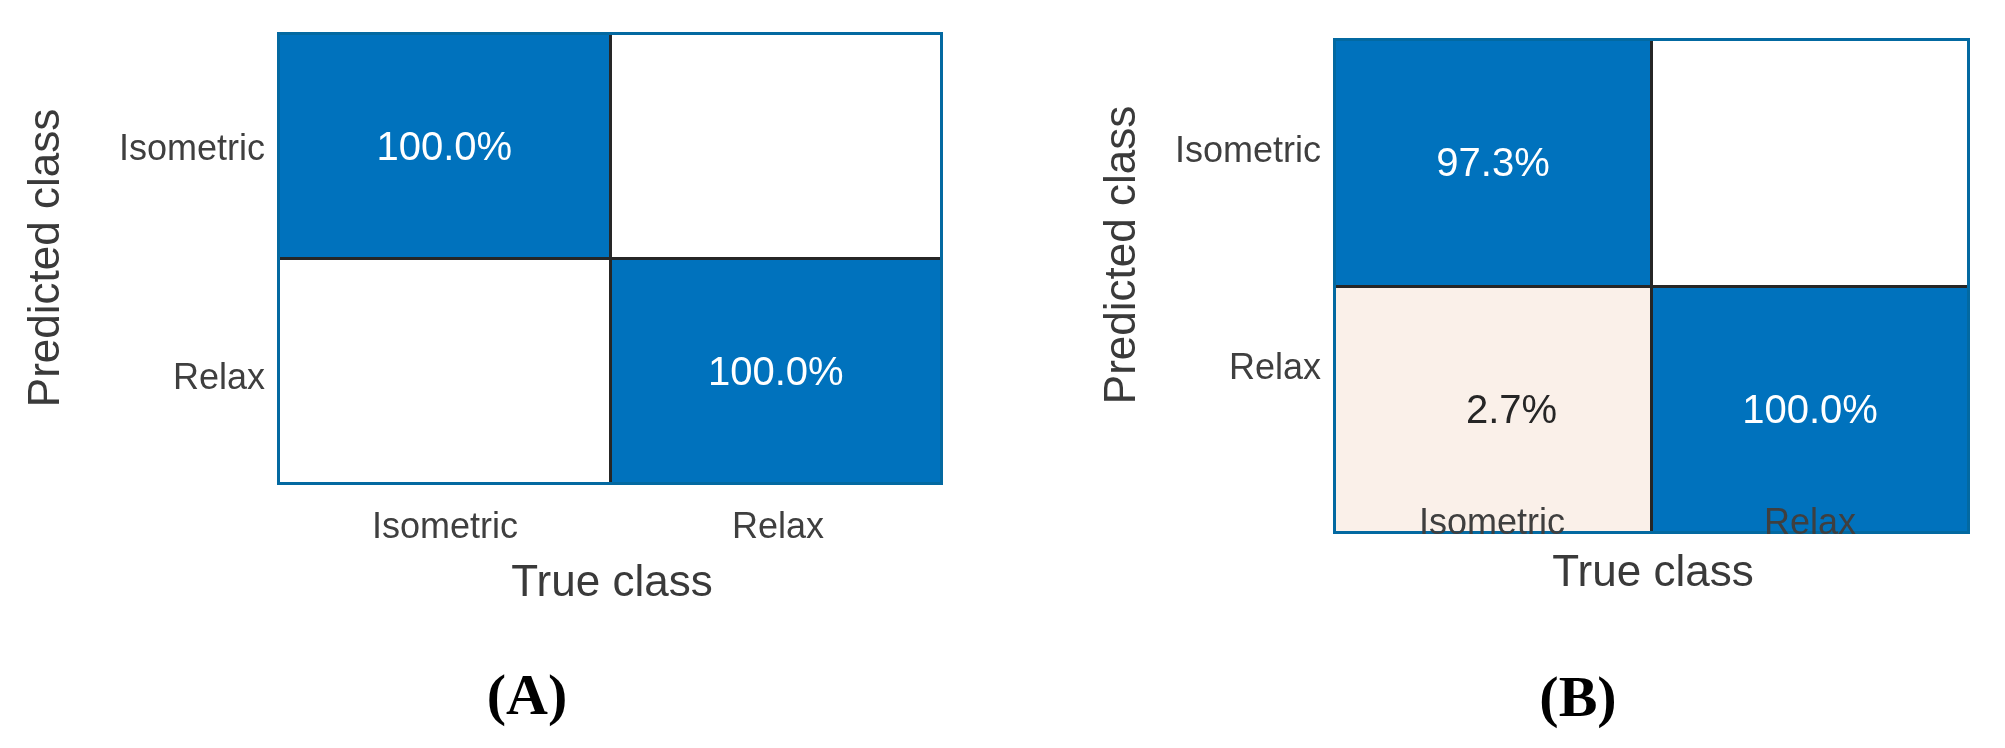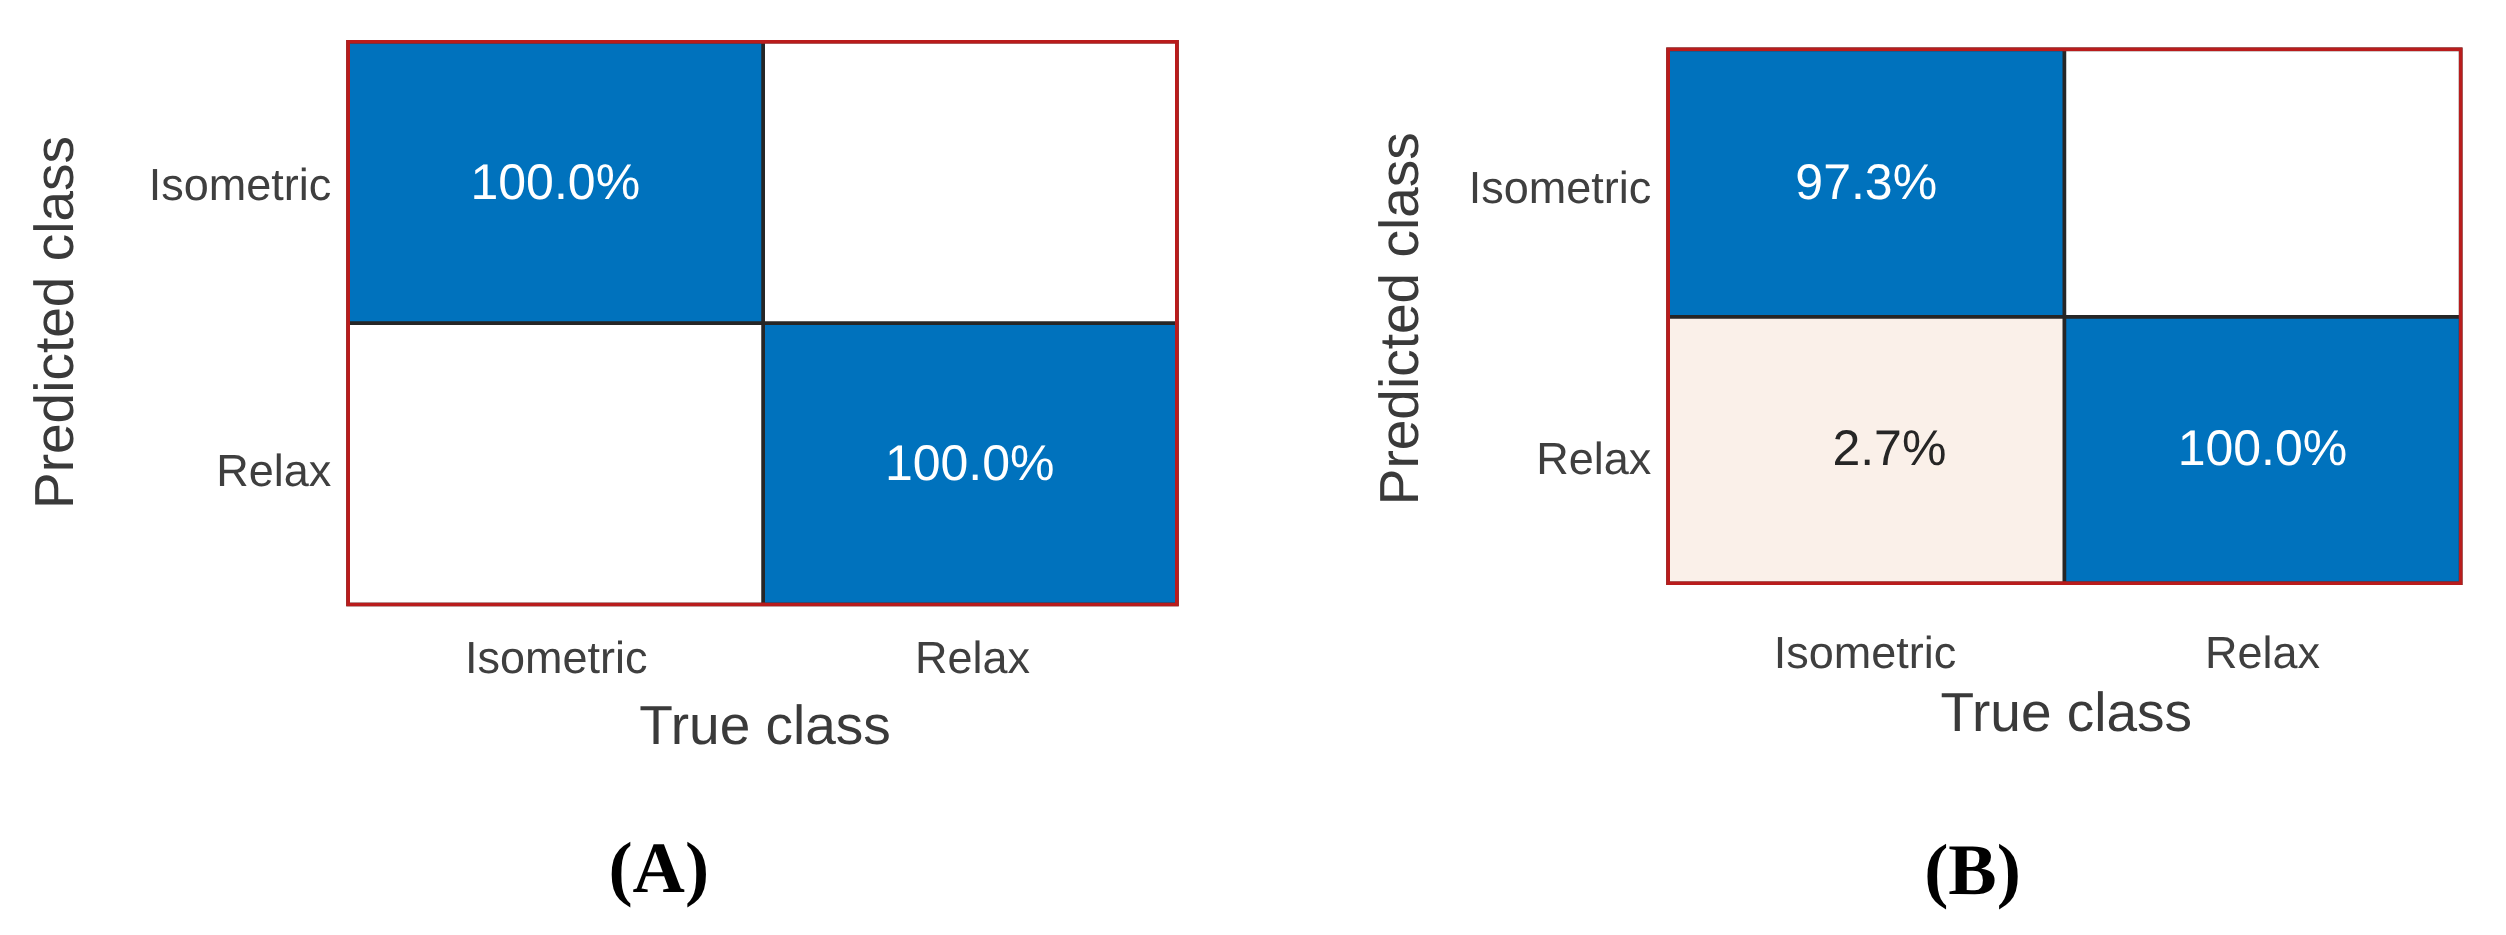--- a/index.html
+++ b/index.html
@@ -10,21 +10,21 @@
     font-family:"Liberation Sans", sans-serif;
     overflow:hidden;
   }
   .matrix{
     position:absolute;
     display:grid;
     grid-template-columns:1fr 1fr;
     grid-template-rows:1fr 1fr;
     gap:3px;
     background:#262626;
-    border:3px solid #b91c1c;
+    border:3px solid #0369a1;
     box-sizing:border-box;
   }
   .cell{
     display:flex;align-items:center;justify-content:center;
     font-size:40px;
     background:#ffffff;
   }
   .cell[data-bg="blue"]{background:#0072BD;color:#ffffff;}
   .cell[data-bg="light"]{background:#FAF0E9;color:#262626;padding-left:37px;}
   .cell[data-bg="white"]{background:#ffffff;color:#262626;}
@@ -77,21 +77,21 @@
 
     <div class="caption" style="left:527px;top:694px;">(A)</div>
   </div>
 
   <div>
     <div class="axis-label vert" style="left:1120px;top:255px;">Predicted class</div>
 
     <div class="tick right" style="left:1061px;top:123px;">Isometric</div>
     <div class="tick right" style="left:1061px;top:340px;">Relax</div>
 
-    <div class="matrix" style="left:1333px;top:38px;width:637px;height:430px;">
+    <div class="matrix" style="left:1333px;top:38px;width:637px;height:496px;">
       <div class="cell" data-bg="blue">97.3%</div>
       <div class="cell" data-bg="white"></div>
       <div class="cell" data-bg="light">2.7%</div>
       <div class="cell" data-bg="blue">100.0%</div>
     </div>
 
     <div class="tick center" style="left:1332px;top:495px;">Isometric</div>
     <div class="tick center" style="left:1650px;top:495px;">Relax</div>
 
     <div class="axis-label" style="left:1653px;top:571px;">True class</div>

